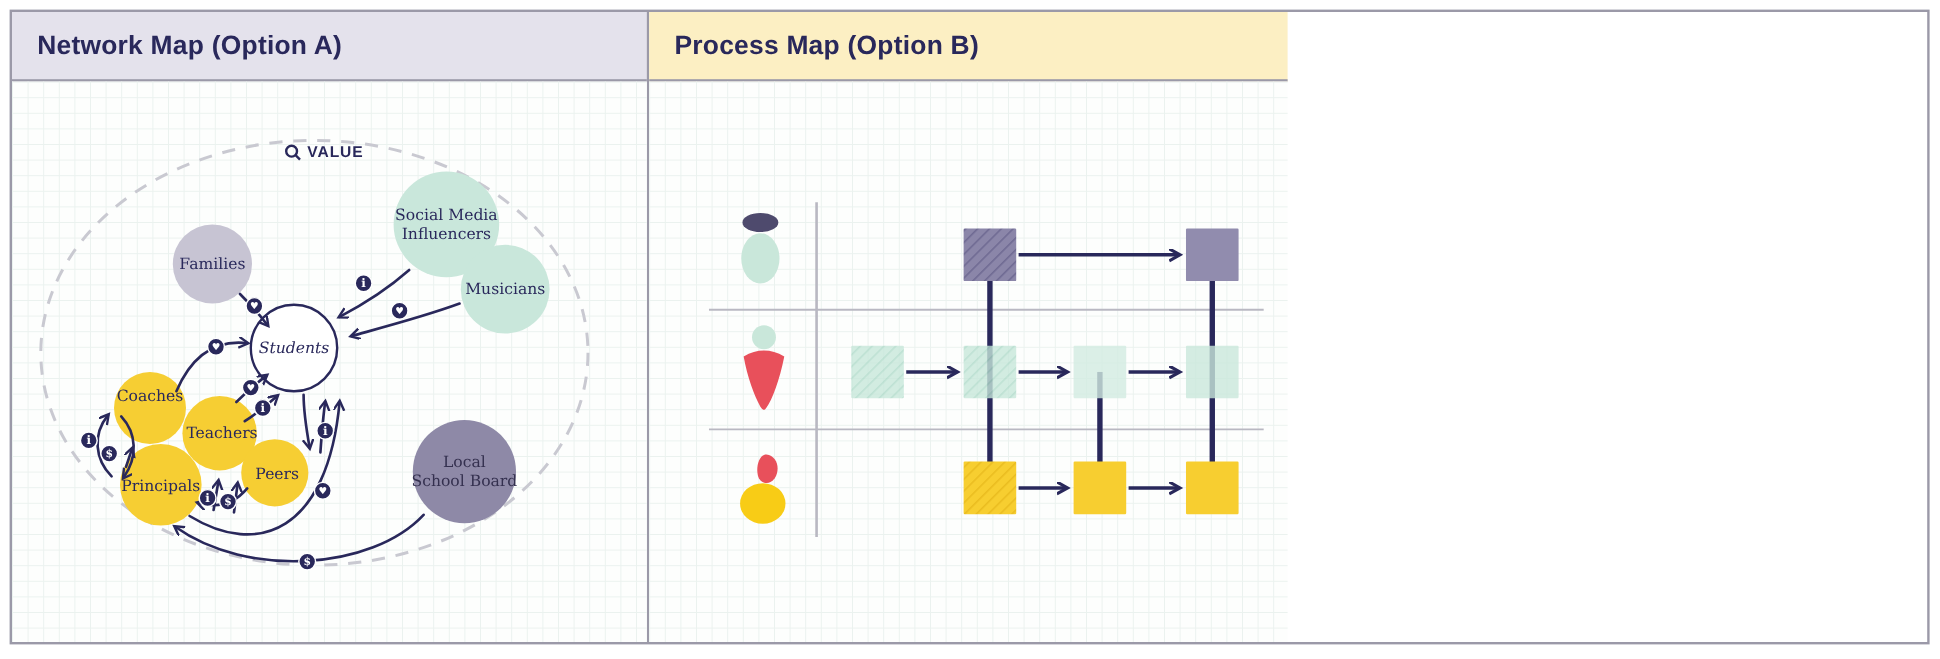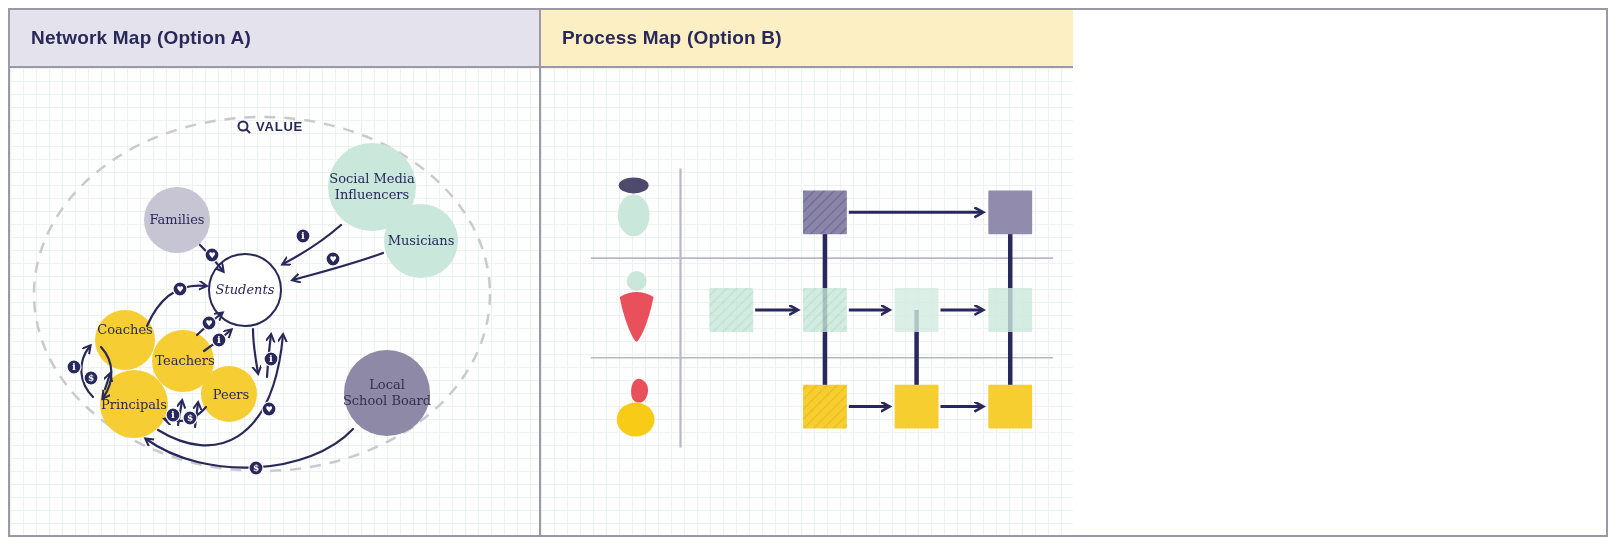--- a/index.html
+++ b/index.html
@@ -9,21 +9,21 @@
     --pyr-top:#d9ece6; --pyr-mid:#b7dcd0; --pyr-bot:#90c8b9;
   }
   html,body{margin:0;padding:0;background:#ffffff;}
   body{width:1617px;height:549px;position:relative;font-family:"Liberation Sans",sans-serif;overflow:hidden;}
   .board{position:absolute;left:8px;top:8px;width:1596px;height:525px;border:2px solid var(--border);display:flex;background:#fff;}
   .panel{display:flex;flex-direction:column;box-sizing:border-box;}
   .panel-a{width:529px}.panel-b{width:534px}.panel-c{width:529px}
   .panel + .panel{border-left:2px solid var(--border);}
   .panel-header{height:58px;box-sizing:border-box;border-bottom:2px solid var(--border);display:flex;align-items:center;padding-left:21px;}
   .ph-a{background:var(--hdr-a)} .ph-b{background:var(--hdr-b)} .ph-c{background:var(--hdr-c)}
-  .panel-header h2{margin:0;font-size:19px;font-weight:bold;color:var(--navy);letter-spacing:.2px;}
+  .panel-header h2{margin:0;font-size:22px;font-weight:bold;color:var(--navy);letter-spacing:.2px;}
   .panel-body{flex:1;position:relative;background-color:#fdfefd;
     background-image:linear-gradient(to right,var(--grid) 1px,transparent 1px),
                      linear-gradient(to bottom,var(--grid) 1px,transparent 1px);
     background-size:13px 13px;}
   svg{display:block;width:100%;height:100%;}
 
   
   .dash-ell{fill:none;stroke:var(--dash);stroke-width:2.5;stroke-dasharray:11 9;}
   .node-label{font-family:"DejaVu Serif",serif;font-size:13px;fill:var(--navy);text-anchor:middle;}
   .students-label{font-style:italic;}

